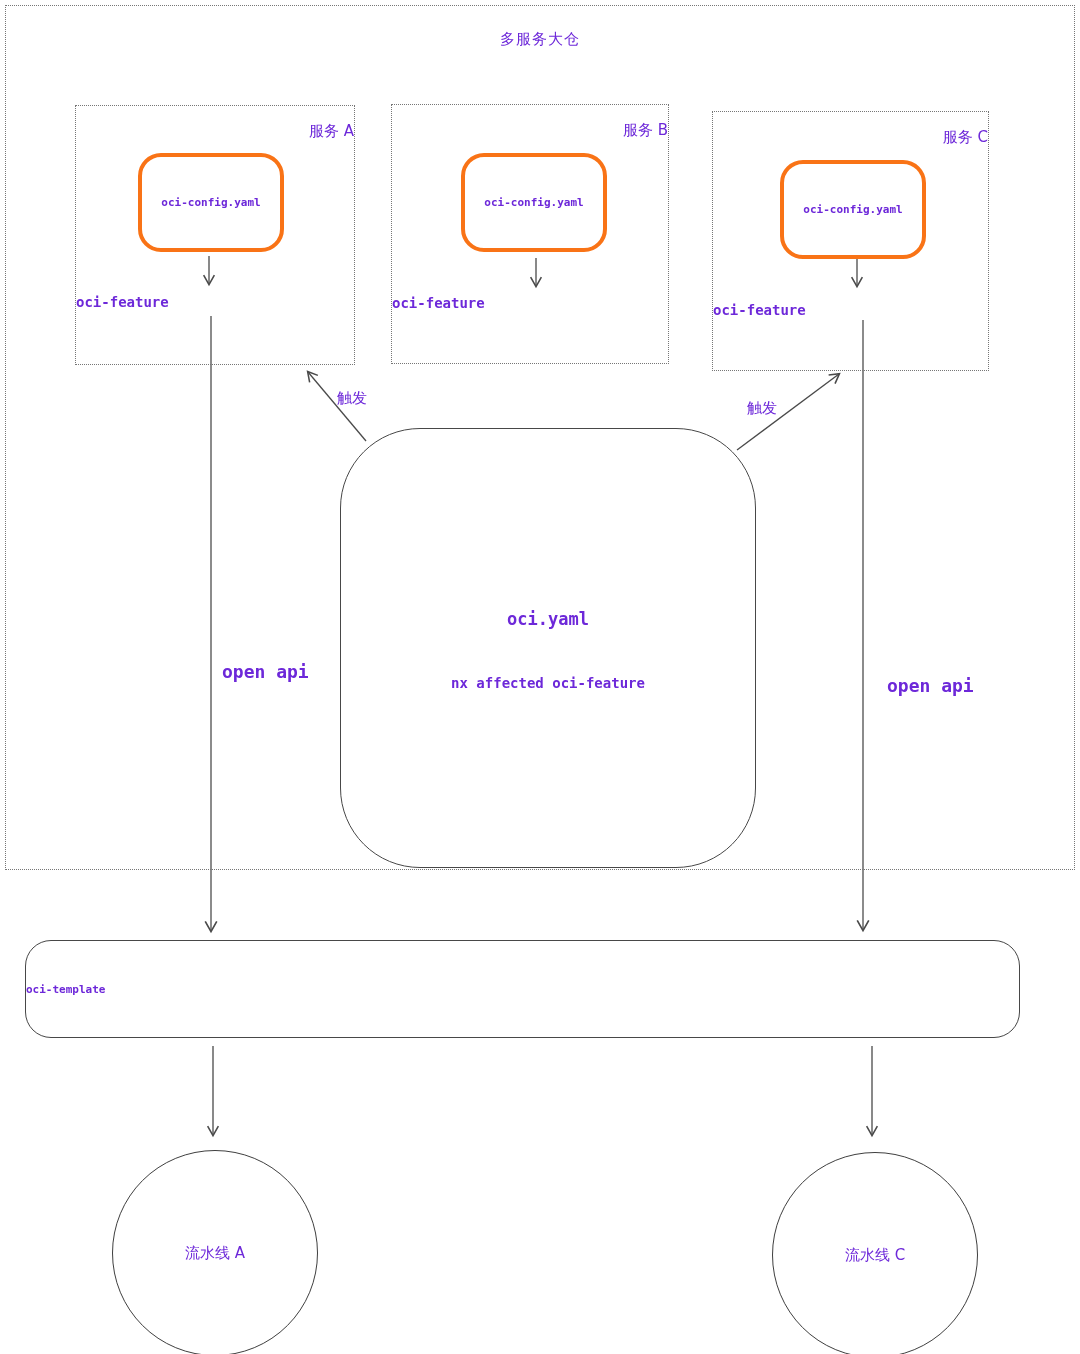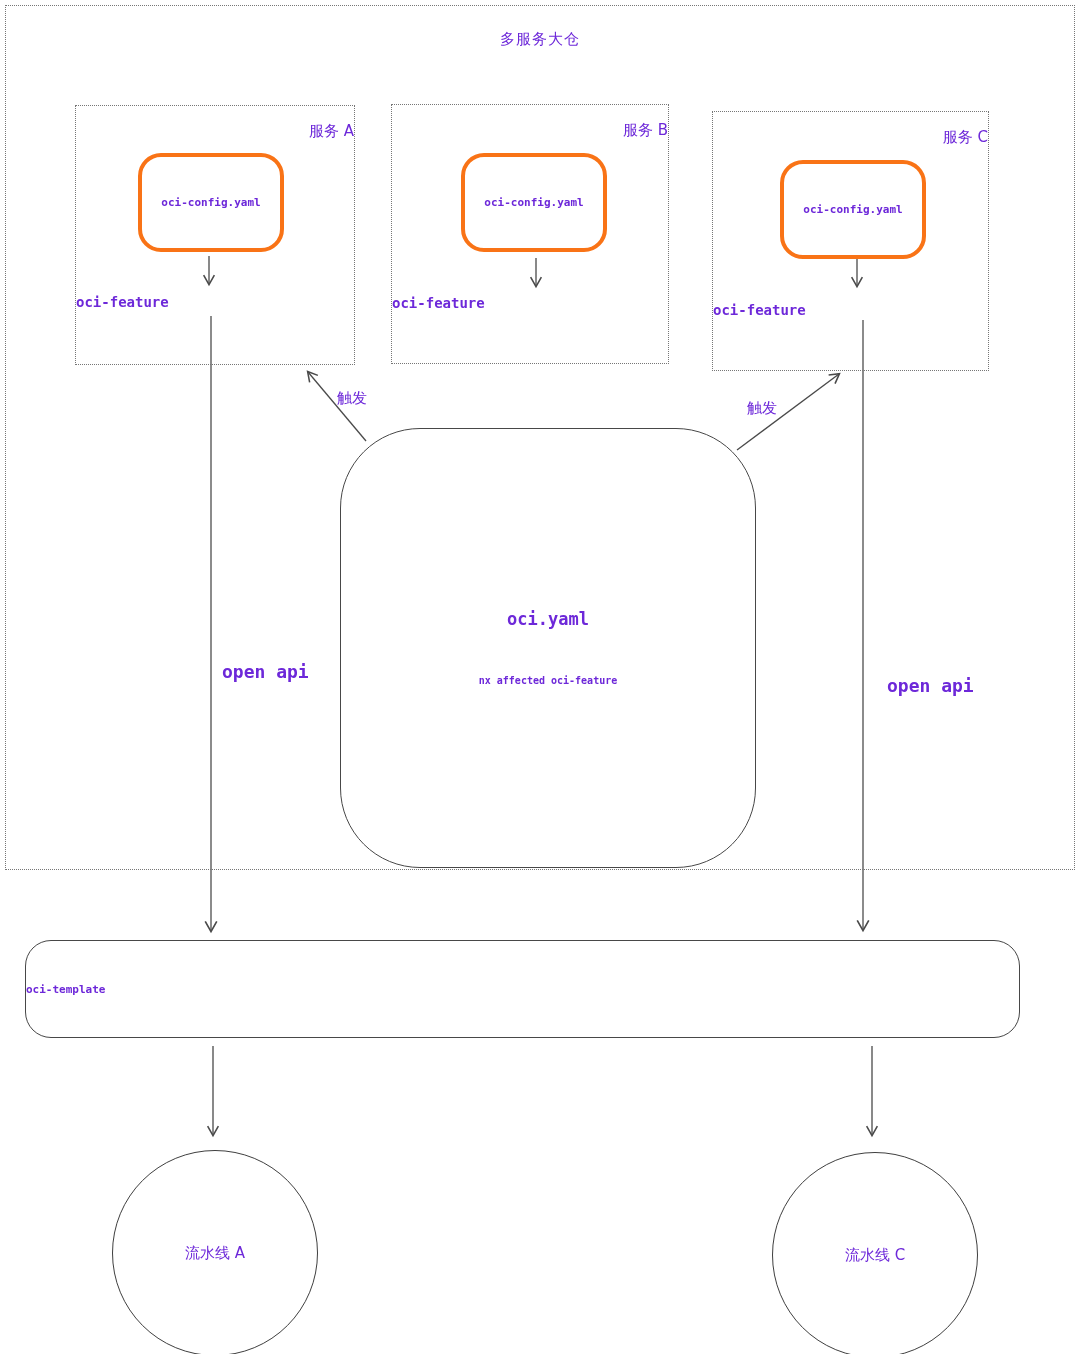--- a/index.html
+++ b/index.html
@@ -78,21 +78,21 @@
     font-family: "DejaVu Sans Mono", monospace;
     font-size: 17px;
     font-weight: 700;
   }
   .center-subtitle {
     position: absolute;
     left: 0; top: 246px;
     width: 100%;
     text-align: center;
     font-family: "DejaVu Sans Mono", monospace;
-    font-size: 10px;
+    font-size: 14px;
     font-weight: 700;
   }
   .edge-label-cn {
     position: absolute;
     font-size: 15px;
   }
   .edge-label-code {
     position: absolute;
     font-family: "DejaVu Sans Mono", monospace;
     font-size: 18px;

